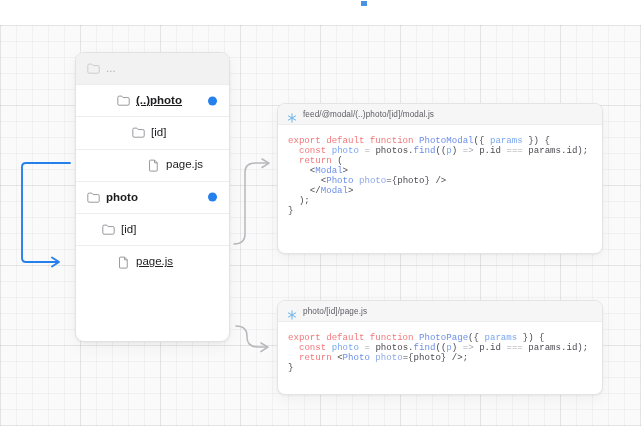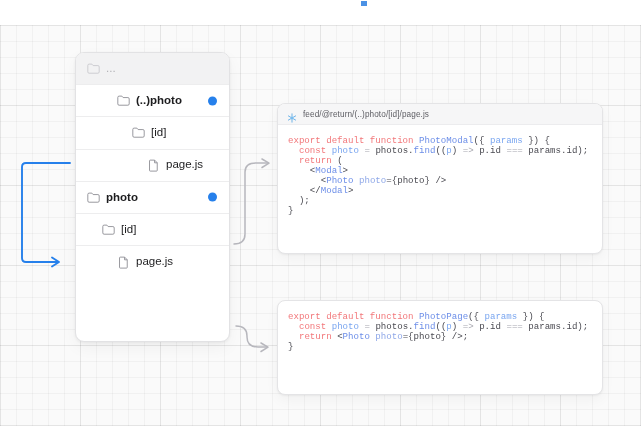--- a/index.html
+++ b/index.html
@@ -57,21 +57,21 @@
     margin-right:6px; position:relative; top:0px;
   }
   .ico svg{ display:block; }
   .lbl{ line-height:1; }
   .dot{
     position:absolute; right:12px; top:50%; transform:translateY(-50%);
     width:9px; height:9px; border-radius:50%; background:#2680eb;
   }
   .i1{ padding-left:11px; }
   .i2{ padding-left:26px; }
-  .i3{ padding-left:41px; }
+  .i3{ padding-left:41px;text-decoration:underline; }
   .i4{ padding-left:56px; }
   .i5{ padding-left:71px; }
 
   
   .code-card{
     position:absolute;
     background:#ffffff;
     border:1px solid #e4e4e6;
     border-radius:8px;
     box-shadow:0 1px 2px rgba(0,0,0,0.05), 0 5px 14px rgba(0,0,0,0.04);
@@ -204,30 +204,43 @@
     <span class="head-ico">
       <svg viewBox="0 0 24 24" width="10" height="10">
         <g stroke="#5aa9e6" stroke-width="2.1" stroke-linecap="round">
           <line x1="12" y1="2" x2="12" y2="22"></line>
           <line x1="3.3" y1="7" x2="20.7" y2="17"></line>
           <line x1="3.3" y1="17" x2="20.7" y2="7"></line>
         </g>
         <circle cx="12" cy="12" r="3.1" fill="#79bdf0"></circle>
       </svg>
     </span>
-    <span class="head-txt">feed/@return/(..)photo/[id]/page.js</span>
+    <span class="head-txt">feed/@modal/(..)photo/[id]/modal.js</span>
   </div>
   <div class="code-body"><span class="kw">export default function</span> <span class="fn">PhotoModal</span>({ <span class="var">params</span> }) {
   <span class="kw">const</span> <span class="var">photo</span> <span class="op">=</span> photos.<span class="fn">find</span>((<span class="var">p</span>) <span class="op">=&gt;</span> p.id <span class="op">===</span> params.id);
   <span class="kw">return</span> (
     &lt;<span class="tag">Modal</span>&gt;
       &lt;<span class="tag">Photo</span> <span class="attr">photo</span>={photo} /&gt;
     &lt;/<span class="tag">Modal</span>&gt;
   );
 }</div>
 </div>
 
 <div class="code-card" id="code2">
+  <div class="code-head">
+    <span class="head-ico">
+      <svg viewBox="0 0 24 24" width="10" height="10">
+        <g stroke="#5aa9e6" stroke-width="2.1" stroke-linecap="round">
+          <line x1="12" y1="2" x2="12" y2="22"></line>
+          <line x1="3.3" y1="7" x2="20.7" y2="17"></line>
+          <line x1="3.3" y1="17" x2="20.7" y2="7"></line>
+        </g>
+        <circle cx="12" cy="12" r="3.1" fill="#79bdf0"></circle>
+      </svg>
+    </span>
+    <span class="head-txt">photo/[id]/page.js</span>
+  </div>
   <div class="code-body"><span class="kw">export default function</span> <span class="fn">PhotoPage</span>({ <span class="var">params</span> }) {
   <span class="kw">const</span> <span class="var">photo</span> <span class="op">=</span> photos.<span class="fn">find</span>((<span class="var">p</span>) <span class="op">=&gt;</span> p.id <span class="op">===</span> params.id);
   <span class="kw">return</span> &lt;<span class="tag">Photo</span> <span class="attr">photo</span>={photo} /&gt;;
 }</div>
 </div>
 
 </body></html>

